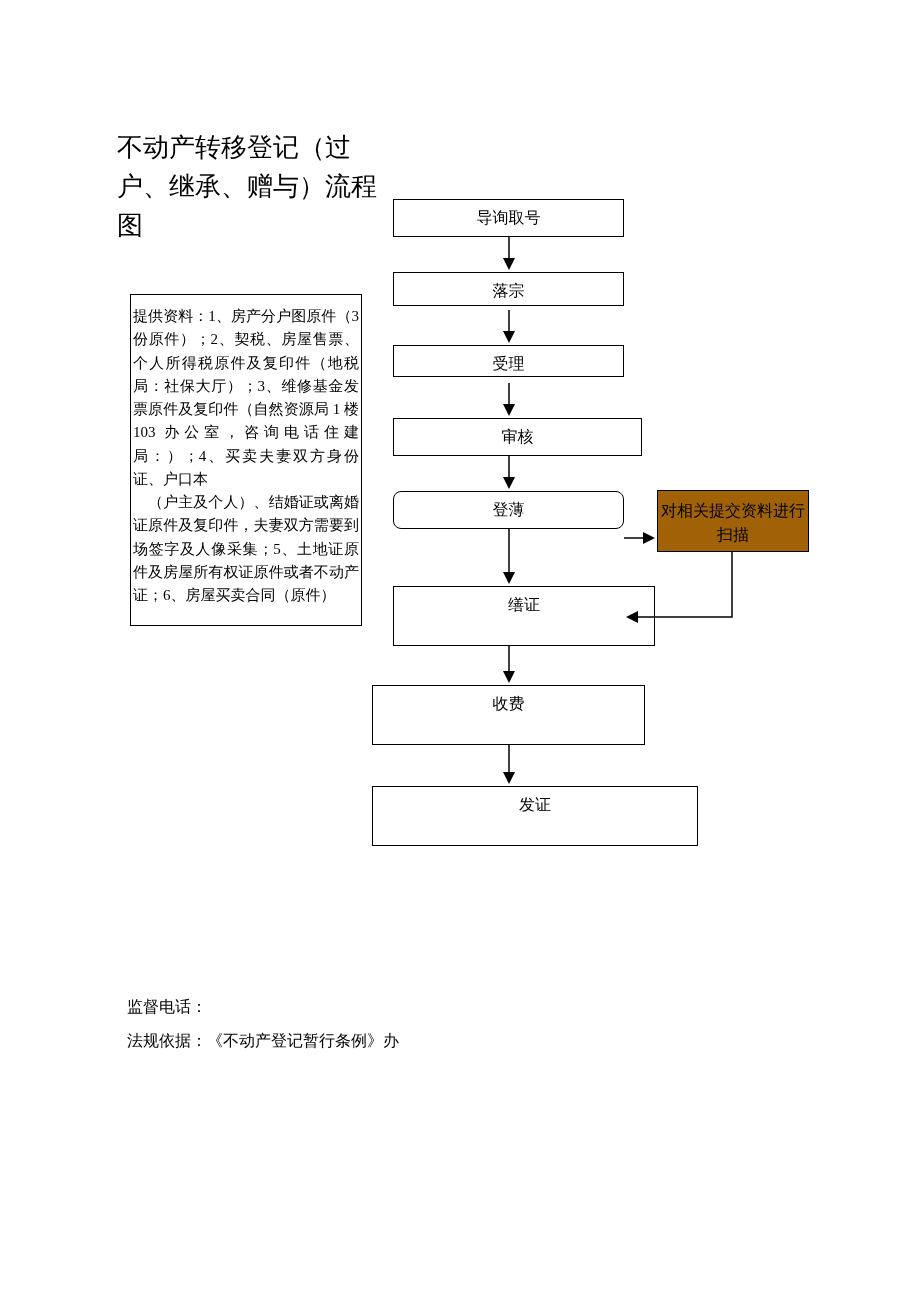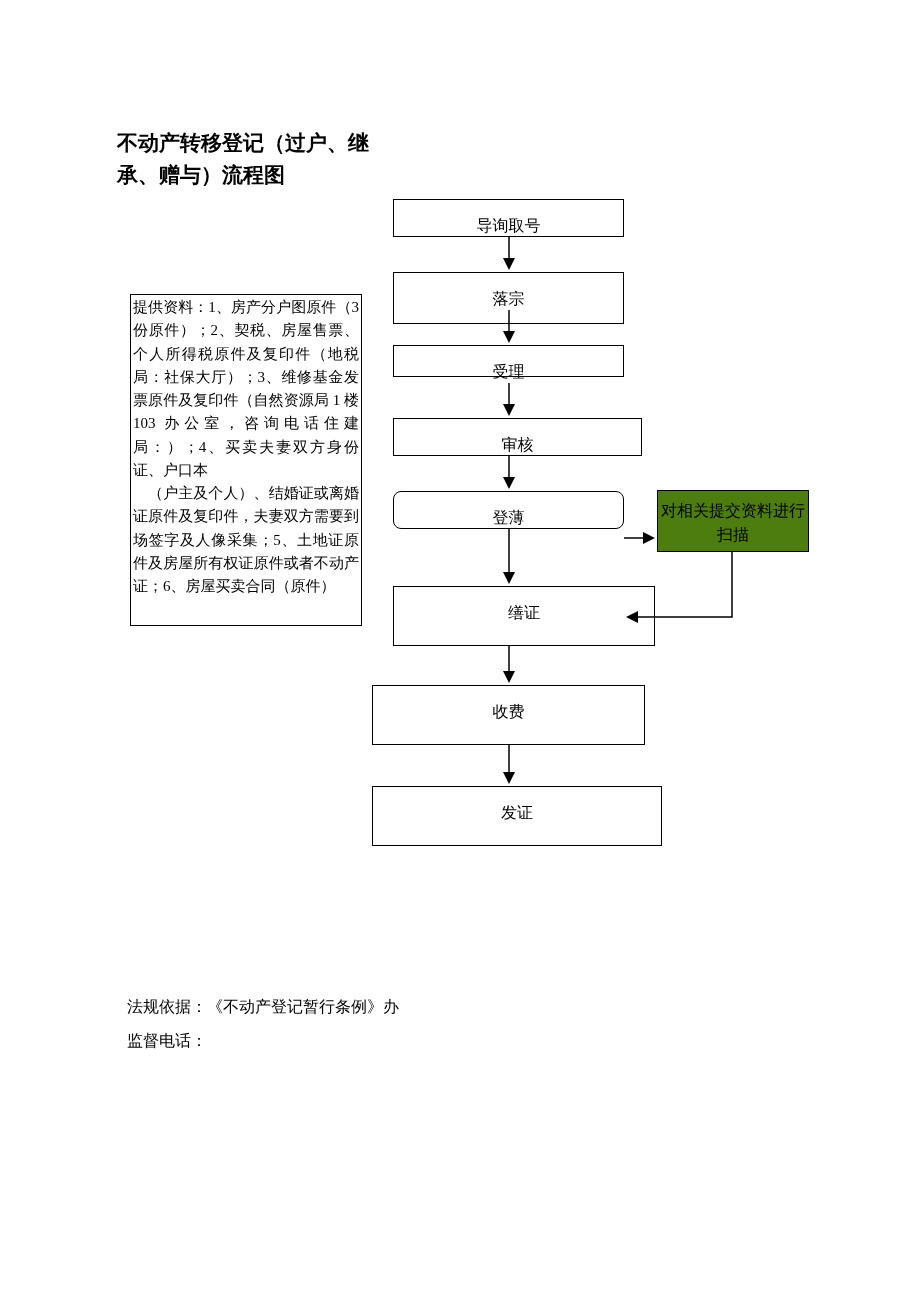--- a/index.html
+++ b/index.html
@@ -8,57 +8,57 @@
       height: 1301px;
       background: #fff;
       font-family: "SimSun", "宋体", serif;
       position: relative;
       color: #000;
     }
     .title {
       position: absolute;
       left: 117px;
       top: 128px;
-      font-size: 21px;
-      font-weight: 700;
+      font-size: 26px;
+      font-weight: 400;
       line-height: 1.5;
       width: 280px;
     }
     .materials-box {
       position: absolute;
       left: 130px;
       top: 294px;
       width: 232px;
       height: 332px;
       border: 1px solid #000;
       font-size: 15px;
       line-height: 1.55;
-      padding: 1px 2px;
+      padding: 10px 2px;
       text-align: justify;
     }
     .flow-box {
       position: absolute;
       border: 1px solid #000;
       text-align: center;
       font-size: 16px;
       background: #fff;
       display: flex;
       align-items: flex-start;
       justify-content: center;
-      padding-top: 16px;
+      padding-top: 8px;
     }
     .flow-box.tall { height: 60px; }
     .side-box {
       position: absolute;
       border: 1px solid #000;
       text-align: center;
       font-size: 16px;
       line-height: 1.5;
       padding-top: 8px;
-      background: #4d7c0f;
+      background: #a16207;
     }
     svg.connector {
       position: absolute;
       overflow: visible;
     }
     .footer {
       position: absolute;
       left: 127px;
       top: 990px;
       font-size: 16px;
@@ -66,27 +66,27 @@
     }
   </style>
 </head>
 <body>
 
 <div class="title">不动产转移登记（过户、继承、赠与）流程图</div>
 
 <div class="materials-box">提供资料：1、房产分户图原件（3 份原件）；2、契税、房屋售票、个人所得税原件及复印件（地税局：社保大厅）；3、维修基金发票原件及复印件（自然资源局 1 楼 103 办公室，咨询电话住建局：）；4、买卖夫妻双方身份证、户口本<br>　（户主及个人）、结婚证或离婚证原件及复印件，夫妻双方需要到场签字及人像采集；5、土地证原件及房屋所有权证原件或者不动产证；6、房屋买卖合同（原件）</div>
 
 <div class="flow-box" style="left:393px; top:199px; width:231px; height:38px;">导询取号</div>
-<div class="flow-box" style="left:393px; top:272px; width:231px; height:52px;">落宗</div>
+<div class="flow-box" style="left:393px; top:272px; width:231px; height:34px;">落宗</div>
 <div class="flow-box" style="left:393px; top:345px; width:231px; height:32px;">受理</div>
 <div class="flow-box" style="left:393px; top:418px; width:249px; height:38px;">审核</div>
 <div class="flow-box" style="left:393px; top:491px; width:231px; height:38px;border-radius:8px;">登薄</div>
 <div class="flow-box tall" style="left:393px; top:586px; width:262px;">缮证</div>
 <div class="flow-box tall" style="left:372px; top:685px; width:273px;">收费</div>
-<div class="flow-box tall" style="left:372px; top:786px; width:290px;">发证</div>
+<div class="flow-box tall" style="left:372px; top:786px; width:326px;">发证</div>
 
 <div class="side-box" style="left:657px; top:490px; width:152px; height:62px;">对相关提交资料进行扫描</div>
 
 <svg class="connector" style="left:508px; top:237px; width:2px; height:35px;">
   <defs>
       <marker id="ah1" markerWidth="8" markerHeight="8" refX="4" refY="4" orient="auto">
         <path d="M0,0 L8,4 L0,8 Z" fill="#000"></path>
       </marker>
     </defs>
   <line x1="1" y1="0" x2="1" y2="27" stroke="#000" stroke-width="1.5" marker-end="url(#ah1)"></line>
@@ -112,15 +112,15 @@
 
 <svg class="connector" style="left:624px; top:536px; width:33px; height:4px;">
   <line x1="0" y1="2" x2="25" y2="2" stroke="#000" stroke-width="1.5" marker-end="url(#ah1)"></line>
 </svg>
 
 <svg class="connector" style="left:624px; top:552px; width:190px; height:70px;">
   <polyline points="108,0 108,65 8,65" fill="none" stroke="#000" stroke-width="1.5" marker-end="url(#ah1)"></polyline>
 </svg>
 
 <div class="footer">
+  <div>监督电话：</div>
   <div>法规依据：《不动产登记暂行条例》办</div>
-  <div>监督电话：</div>
 </div>
 
 </body></html>

